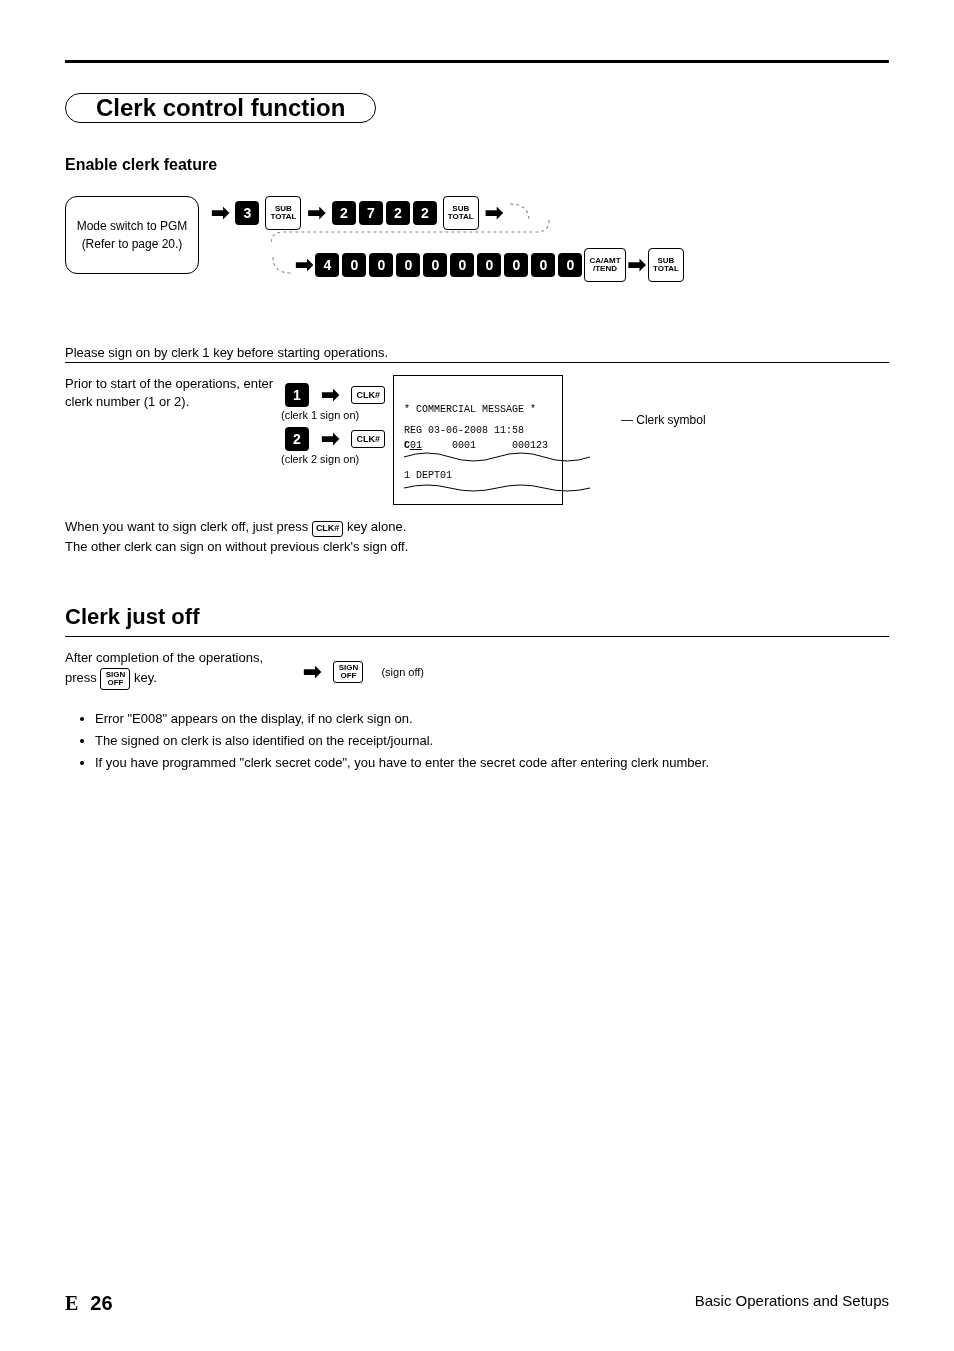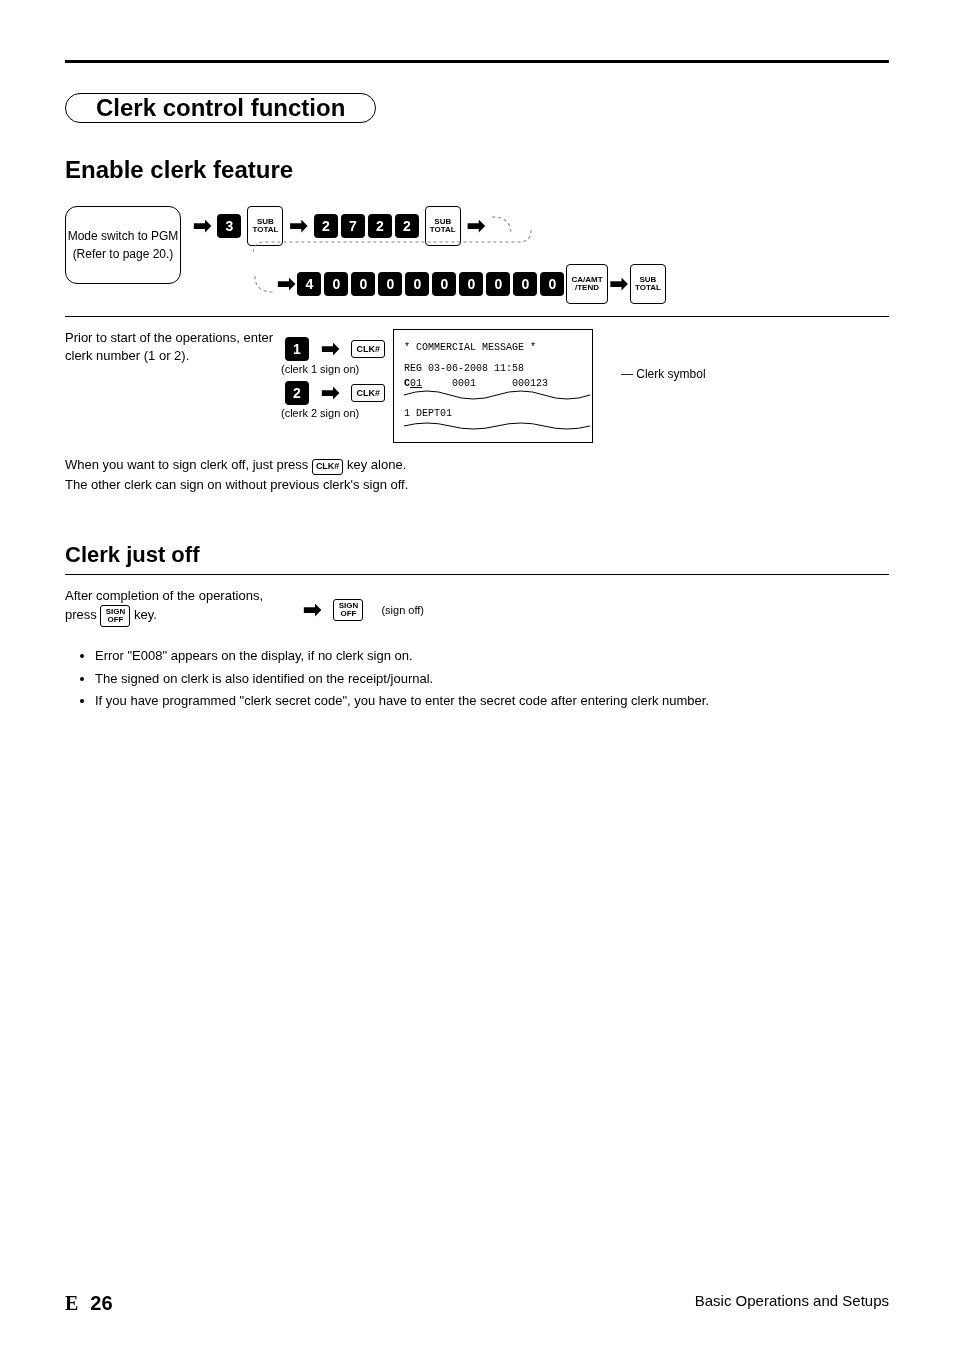--- a/index.html
+++ b/index.html
@@ -17,29 +17,29 @@
     .title-box {
       border: 1px solid #000;
       border-radius: 25px;
       padding: 0 30px;
       display: inline-block;
       font-size: 24px;
       font-weight: bold;
       margin-bottom: 18px;
     }
     .subtitle {
-      font-size: 24px;
+      font-size: 16px;
       font-weight: bold;
       margin: 15px 0 22px 0;
     }
     .example-row { display: flex; align-items: flex-start; }
     .example-box {
       border: 1.5px solid #000;
       border-radius: 12px;
-      width: 116px;
+      width: 134px;
       height: 78px;
       display: flex;
       align-items: center;
       justify-content: center;
       text-align: center;
       font-size: 12px;
       line-height: 1.5;
       margin-right: 12px;
     }
     .keyseq-area {
@@ -84,21 +84,21 @@
       flex-direction: column;
       align-items: center;
       justify-content: center;
       border: 1.5px solid #000;
       border-radius: 4px;
       padding: 2px 4px;
       font-size: 8px;
       line-height: 1;
       font-weight: bold;
       min-width: 34px;
-      height: 40px;
+      height: 34px;
     }
     .txtkey-wide { min-width: 40px; }
     .smallkey {
       border: 1.2px solid #000;
       border-radius: 3px;
       padding: 2px 3px;
       font-size: 9px;
       font-weight: bold;
       display: inline-flex;
       align-items: center;
@@ -137,24 +137,24 @@
       font-size: 9px;
       font-weight: bold;
       display: inline-flex;
       align-items: center;
       justify-content: center;
       min-width: 32px;
       height: 18px;
     }
     .receipt-box {
       border: 1.2px solid #000;
-      width: 200px;
+      width: 170px;
       font-family: "Courier New", monospace;
       font-size: 10px;
-      padding: 10px 10px 6px 10px;
+      padding: 26px 10px 6px 10px;
       line-height: 1.5;
       position: relative;
       margin-left: 8px;
     }
     .note-under {
       font-size: 13px;
       line-height: 1.5;
       margin-top: 12px;
     }
     .signoff-row {
@@ -293,20 +293,21 @@
         </span>
         <span class="arrow arrow-big">➡</span>
         <span class="txtkey">
           <span>SUB</span>
             <span>TOTAL</span>
         </span>
       </div>
     </div>
   </div>
 
+  <div class="footnote">Please sign on by clerk 1 key before starting operations.</div>
 
   <div class="hr-thin"></div>
 
   <div class="signon-row">
     <div class="signon-left">Prior to start of the operations, enter clerk number (1 or 2).</div>
 
     <div class="signon-mid">
       <div class="signon-line">
         <span class="numkey">1</span>
         <span class="arrow arrow-big">➡</span>

